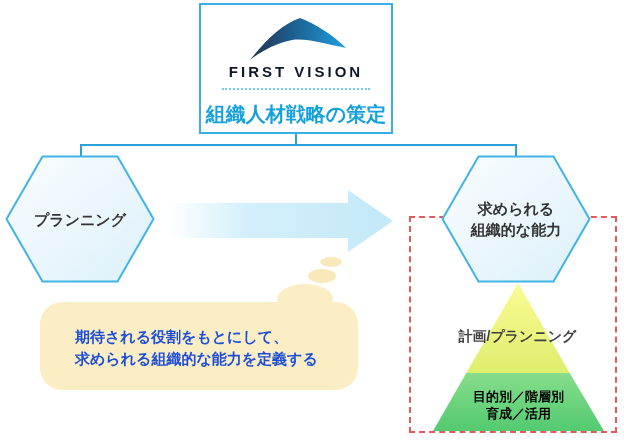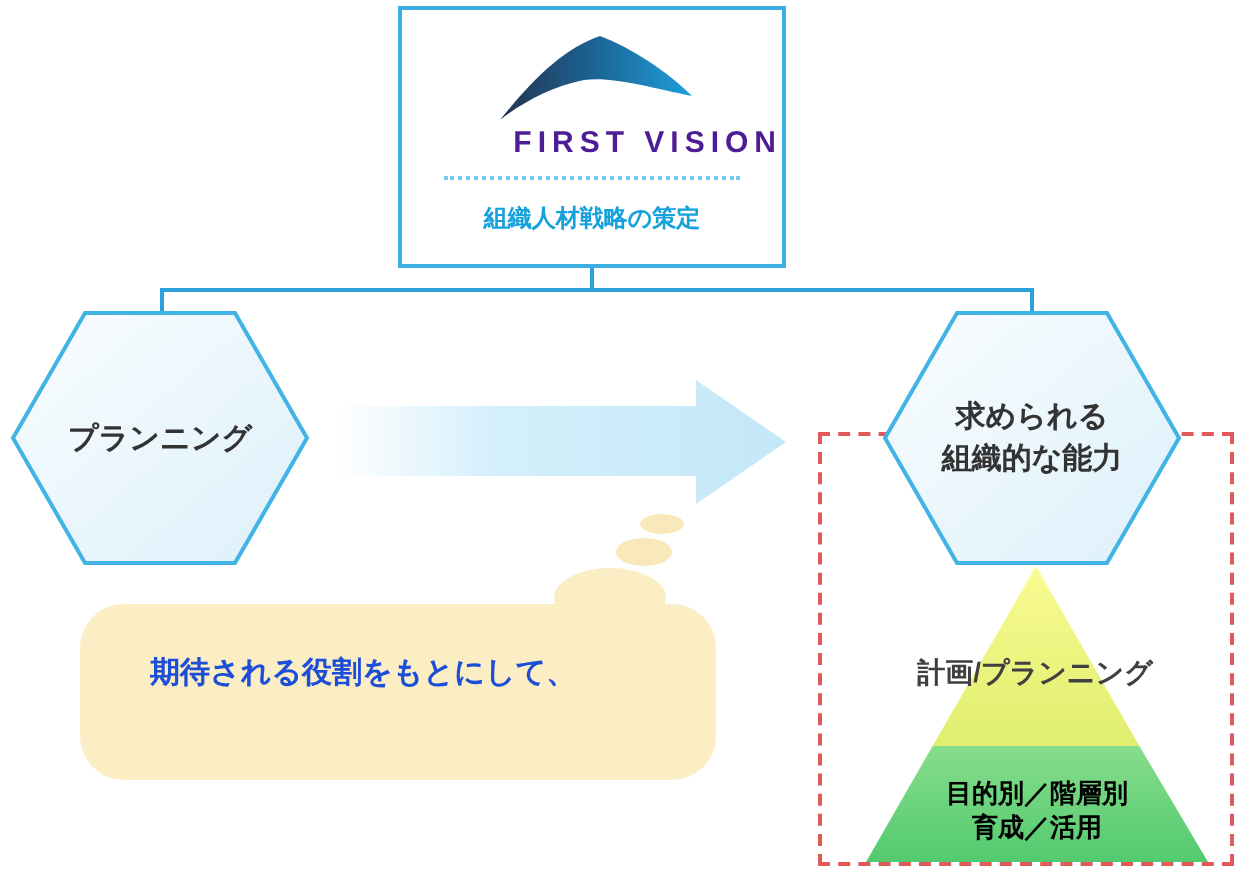--- a/index.html
+++ b/index.html
@@ -3,26 +3,26 @@
 <meta charset="utf-8">
 <style>
   html,body{margin:0;padding:0;background:#fff;}
   body{font-family:"Liberation Sans","DejaVu Sans",sans-serif;}
   .canvas{position:relative;width:624px;height:442px;background:#fff;overflow:hidden;}
 
   
   .vision-box{position:absolute;left:199px;top:3px;width:194px;height:131px;
     box-sizing:border-box;border:2px solid #3BAEE2;background:#fff;z-index:4;}
   .logo-swoosh{position:absolute;left:41px;top:11px;width:110px;height:46px;}
-  .logo-text{position:absolute;left:0;top:58px;width:100%;text-align:right;
-    color:#4c1d95;font-size:15px;font-weight:bold;letter-spacing:3px;}
+  .logo-text{position:absolute;left:0;top:58px;width:100%;text-align:center;
+    color:#0f172a;font-size:15px;font-weight:bold;letter-spacing:3px;}
   .logo-divider{position:absolute;left:21px;top:83px;width:148px;height:0;
     border-top:2px dotted #74CAED;}
   .box-subtitle{position:absolute;left:0;top:96px;width:100%;text-align:center;
-    color:#15A1DC;font-size:12px;font-weight:bold;}
+    color:#15A1DC;font-size:20px;font-weight:bold;}
 
   
   .conn{position:absolute;background:#2BA0DB;z-index:1;}
   .conn-stub{left:295px;top:133px;width:2px;height:13px;}
   .conn-h{left:80px;top:144px;width:437px;height:2px;}
   .conn-vl{left:80px;top:144px;width:2px;height:13px;}
   .conn-vr{left:515px;top:144px;width:2px;height:13px;}
 
   
   .hex{position:absolute;width:150px;height:128px;z-index:3;}
@@ -146,15 +146,16 @@
     <polygon points="3,15 183,15 183,2 228,33 183,64 183,50 3,50" fill="url(#gradArrow)"></polygon>
   </svg>
 
   <div class="trail trail-small"></div>
   <div class="trail trail-mid"></div>
   <div class="bubble-bump"></div>
 
   <div class="bubble"></div>
   <div class="bubble-text">
     <div>期待される役割をもとにして、</div>
+    <div>求められる組織的な能力を定義する</div>
   </div>
 
 </div>
 
 </body></html>

